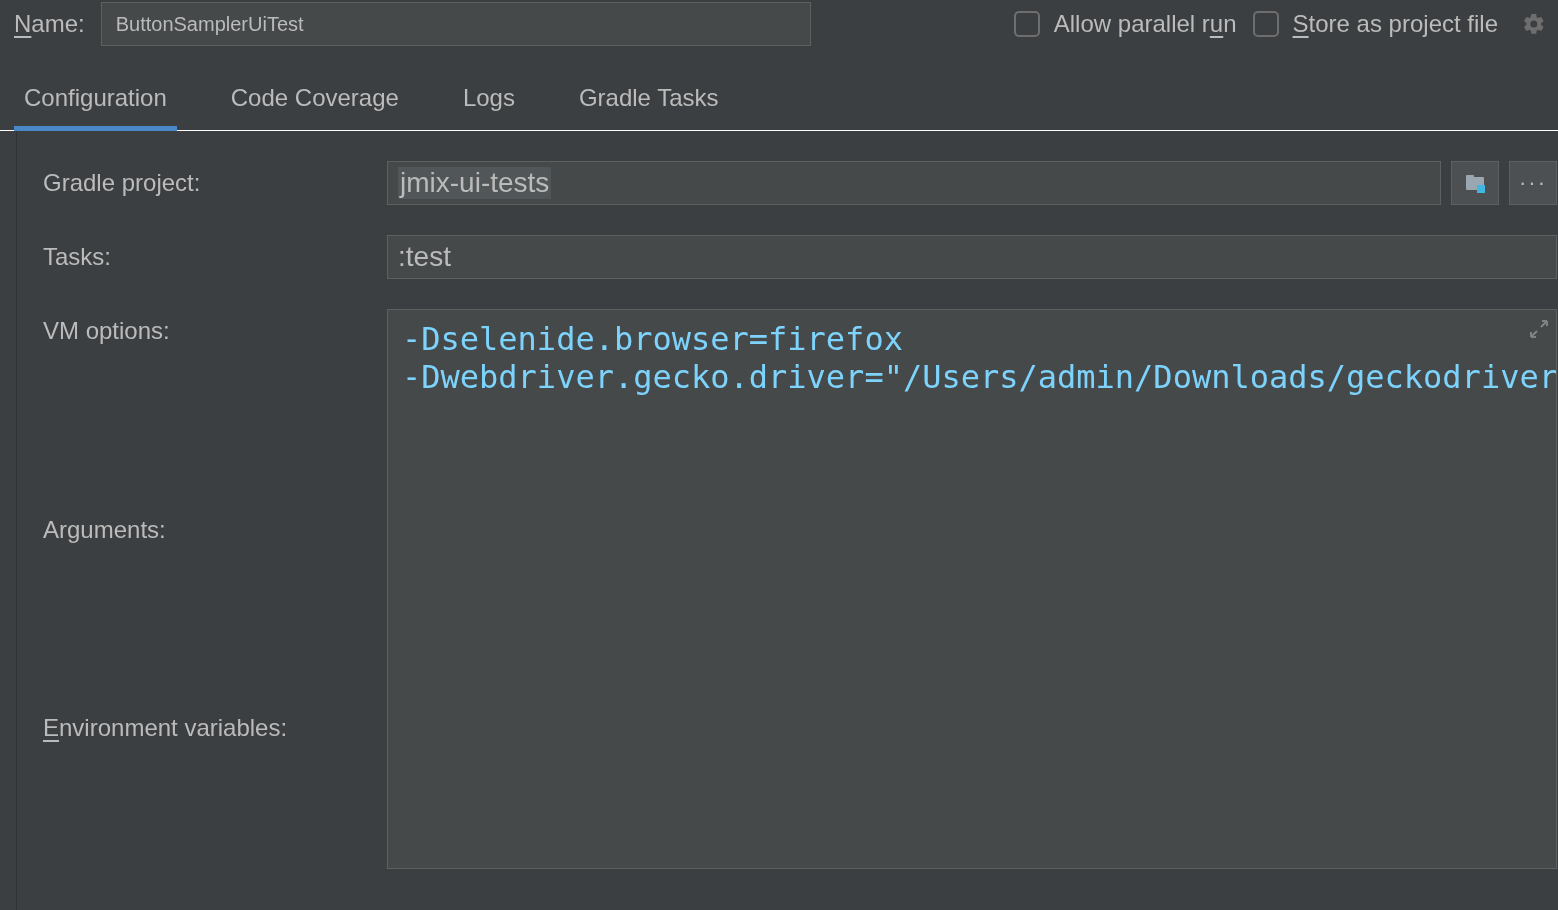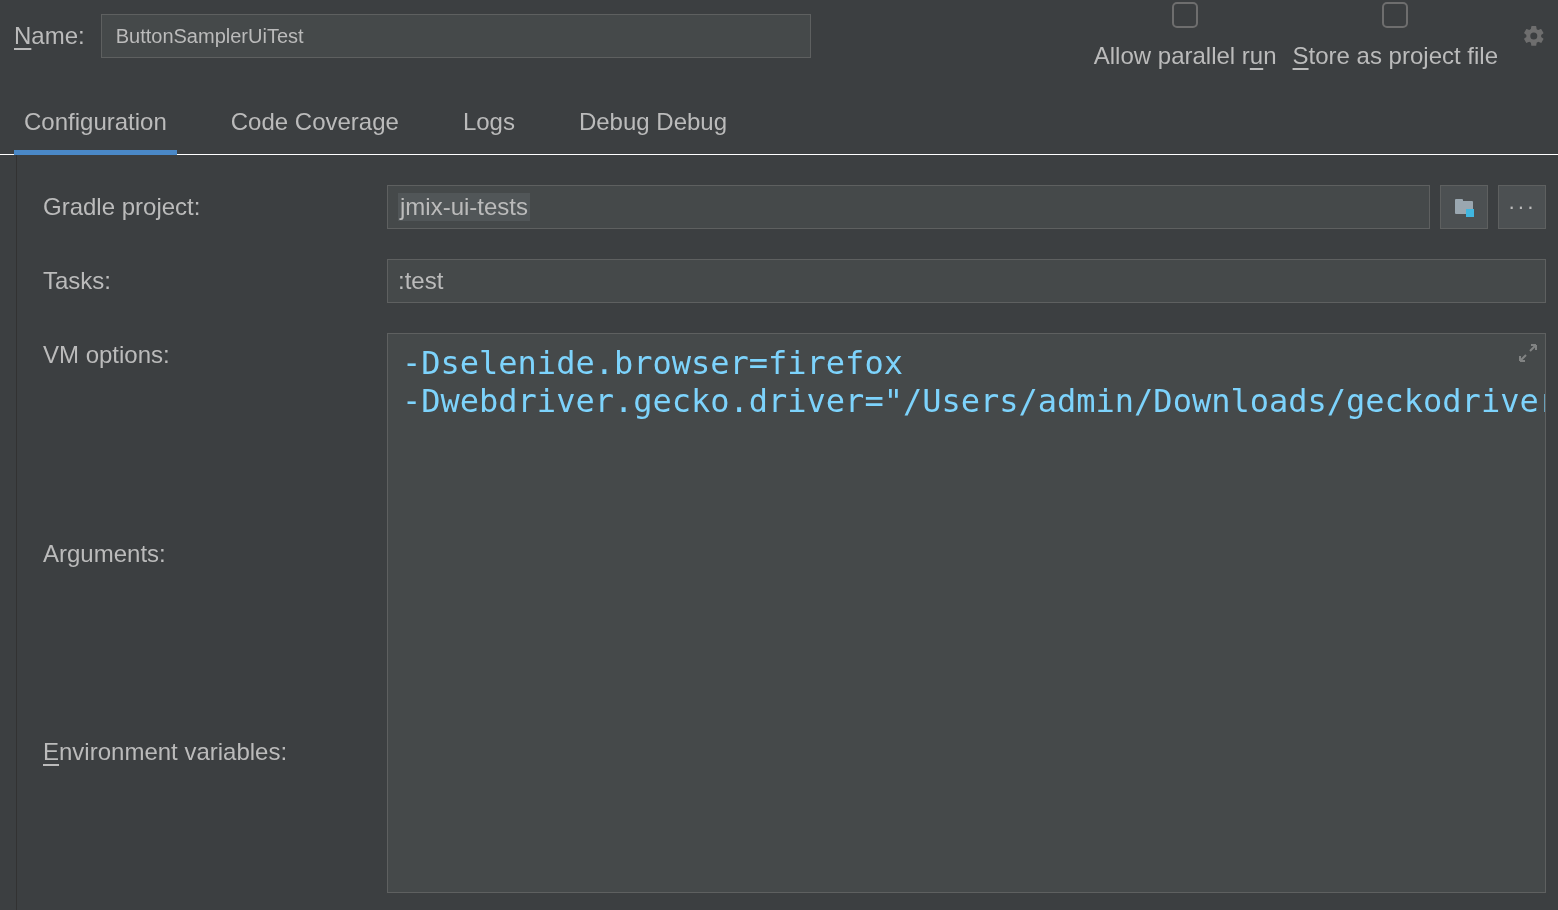--- a/index.html
+++ b/index.html
@@ -25,21 +25,21 @@
     flex: 0 0 710px;
     height: 44px;
     background: #45494a;
     border: 1px solid #5e6060;
     color: #bbbbbb;
     font-size: 20px;
     padding: 0 14px;
     outline: none;
   }
   .top-spacer { flex: 1; }
-  .check-group { display: flex; align-items: center; gap: 14px; white-space: nowrap; flex-direction: column; }
+  .check-group { display: flex; align-items: center; gap: 14px; white-space: nowrap; }
   .checkbox {
     width: 26px; height: 26px;
     border: 2px solid #6e6e6e;
     border-radius: 5px;
     background: transparent;
   }
   .gear-icon { width: 28px; height: 28px; margin-left: 6px; display: flex; align-items: center; justify-content: center; }
   .gear-icon svg { width: 24px; height: 24px; fill: #6e6e6e; }
 
   .tabbar {
@@ -59,21 +59,21 @@
   .tab.active::after {
     content: "";
     position: absolute;
     left: 0; right: 0; bottom: -1px;
     height: 5px;
     background: #4a88c7;
   }
 
   .form-area {
     flex: 1;
-    padding: 30px 12px 14px 14px;
+    padding: 30px 1px 14px 14px;
     display: grid;
     grid-template-columns: 320px 1fr;
     column-gap: 24px;
     row-gap: 30px;
     align-content: start;
     border-left: 1px solid #323232;
     margin-left: 16px;
     padding-left: 26px;
   }
   .label-col {
@@ -81,21 +81,21 @@
     padding-top: 8px;
     white-space: nowrap;
   }
   .field-row { display: flex; align-items: center; gap: 10px; width: 100%; }
   .text-input {
     flex: 1;
     height: 44px;
     background: #45494a;
     border: 1px solid #5e6060;
     color: #bbbbbb;
-    font-size: 24px;
+    font-size: 28px;
     padding: 0 10px;
     outline: none;
     font-family: inherit;
   }
   .sel-highlight { background: #515658; padding: 0 2px; }
   .icon-btn {
     width: 48px; height: 44px;
     background: #4c5052;
     border: 1px solid #5e6060;
     display: flex; align-items: center; justify-content: center;
@@ -153,21 +153,21 @@
       <svg viewBox="0 0 24 24">
           <path d="M19.14,12.94a7,7,0,0,0,.05-.94,7,7,0,0,0-.05-.94l2.11-1.65a.5.5,0,0,0,.12-.64l-2-3.46a.5.5,0,0,0-.61-.22l-2.49,1a7,7,0,0,0-1.63-.94l-.38-2.65A.5.5,0,0,0,13.77,2H9.77a.5.5,0,0,0-.49.42L8.9,5.07a7,7,0,0,0-1.63.94l-2.49-1a.5.5,0,0,0-.61.22l-2,3.46a.5.5,0,0,0,.12.64L4.4,11a7,7,0,0,0-.05.94,7,7,0,0,0,.05.94L2.29,14.53a.5.5,0,0,0-.12.64l2,3.46a.5.5,0,0,0,.61.22l2.49-1a7,7,0,0,0,1.63.94l.38,2.65a.5.5,0,0,0,.49.42h4a.5.5,0,0,0,.49-.42l.38-2.65a7,7,0,0,0,1.63-.94l2.49,1a.5.5,0,0,0,.61-.22l2-3.46a.5.5,0,0,0-.12-.64ZM11.77,15.5A3.5,3.5,0,1,1,15.27,12,3.5,3.5,0,0,1,11.77,15.5Z"></path>
         </svg>
     </span>
   </div>
 
   <div class="tabbar">
     <div class="tab active">Configuration</div>
     <div class="tab">Code Coverage</div>
     <div class="tab">Logs</div>
-    <div class="tab">Debug Debug</div>
+    <div class="tab">Gradle Tasks</div>
   </div>
 
   <div class="form-area">
     <div class="label-col">Gradle project:</div>
     <div class="field-row">
       <div class="text-input" style="display:flex;align-items:center;">
           <span class="sel-highlight">jmix-ui-tests</span>
         </div>
       <div class="icon-btn">
         <svg viewBox="0 0 24 24">

